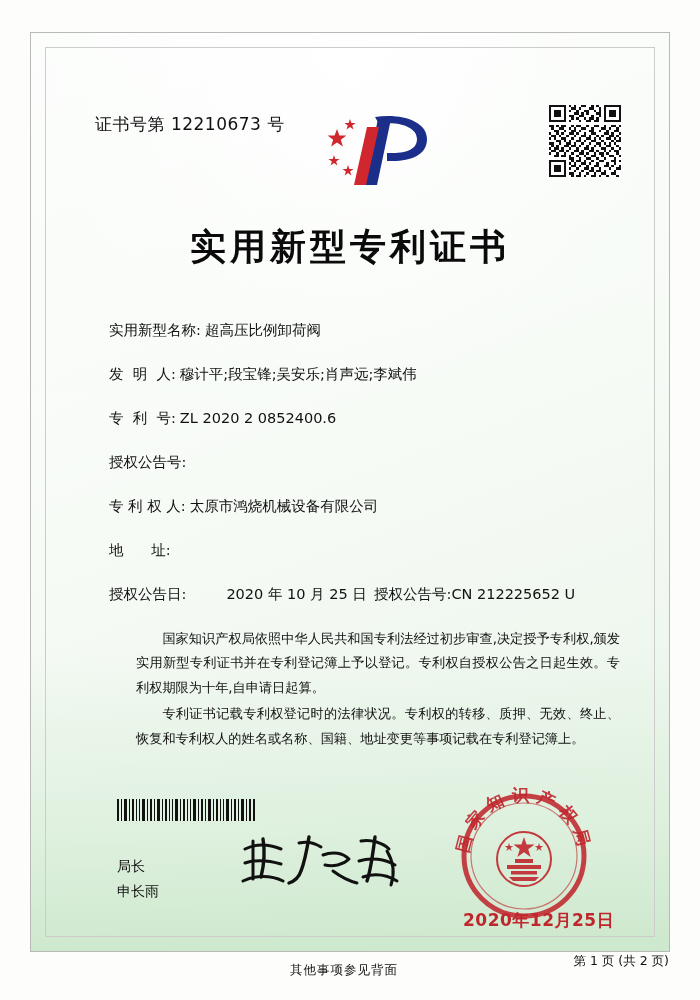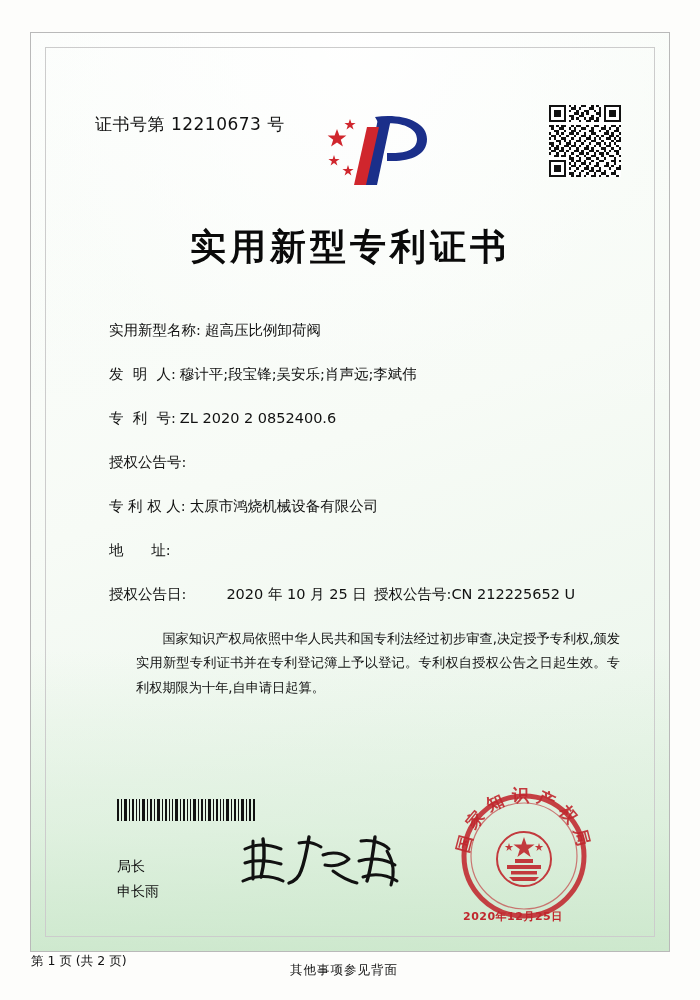--- a/index.html
+++ b/index.html
@@ -179,32 +179,32 @@
     position: absolute;
     left: 418px;
     top: 748px;
     width: 150px;
     height: 150px;
   }
   .seal-date {
     position: absolute;
     left: 432px;
     top: 876px;
-    font-size: 11px;
+    font-size: 17px;
     color: #c0272d;
     letter-spacing: 0.5px;
     font-weight: bold;
   }
 
   
   .page-no {
     position: absolute;
-    left: 0; right: 0;
+    left: 10px; right: 0;
     top: 920px;
-    text-align: left;
+    text-align: right;
     font-size: 12.5px;
     color: #111;
   }
   .footnote {
     position: absolute;
     left: 0; right: 12px;
     top: 962px;
     text-align: center;
     font-size: 12.5px;
     color: #111;
@@ -501,20 +501,21 @@
         </span>
         <span class="cell">
           <span class="lbl">授权公告号:</span>
           <span class="val">CN 212225652 U</span>
         </span>
       </div>
     </div>
 
     <div class="paras">
       <p>国家知识产权局依照中华人民共和国专利法经过初步审查,决定授予专利权,颁发实用新型专利证书并在专利登记簿上予以登记。专利权自授权公告之日起生效。专利权期限为十年,自申请日起算。</p>
+      <p>专利证书记载专利权登记时的法律状况。专利权的转移、质押、无效、终止、恢复和专利权人的姓名或名称、国籍、地址变更等事项记载在专利登记簿上。</p>
     </div>
 
     <div class="barcode">
       <svg viewBox="0 0 138 22" width="138" height="22" shape-rendering="crispEdges">
         <rect width="138" height="22" fill="transparent"></rect>
         <g fill="#111111">
           <rect x="0" y="0" width="2" height="22"></rect>
             <rect x="4" y="0" width="1" height="22"></rect>
           <rect x="7" y="0" width="3" height="22"></rect>
             <rect x="12" y="0" width="1" height="22"></rect>

